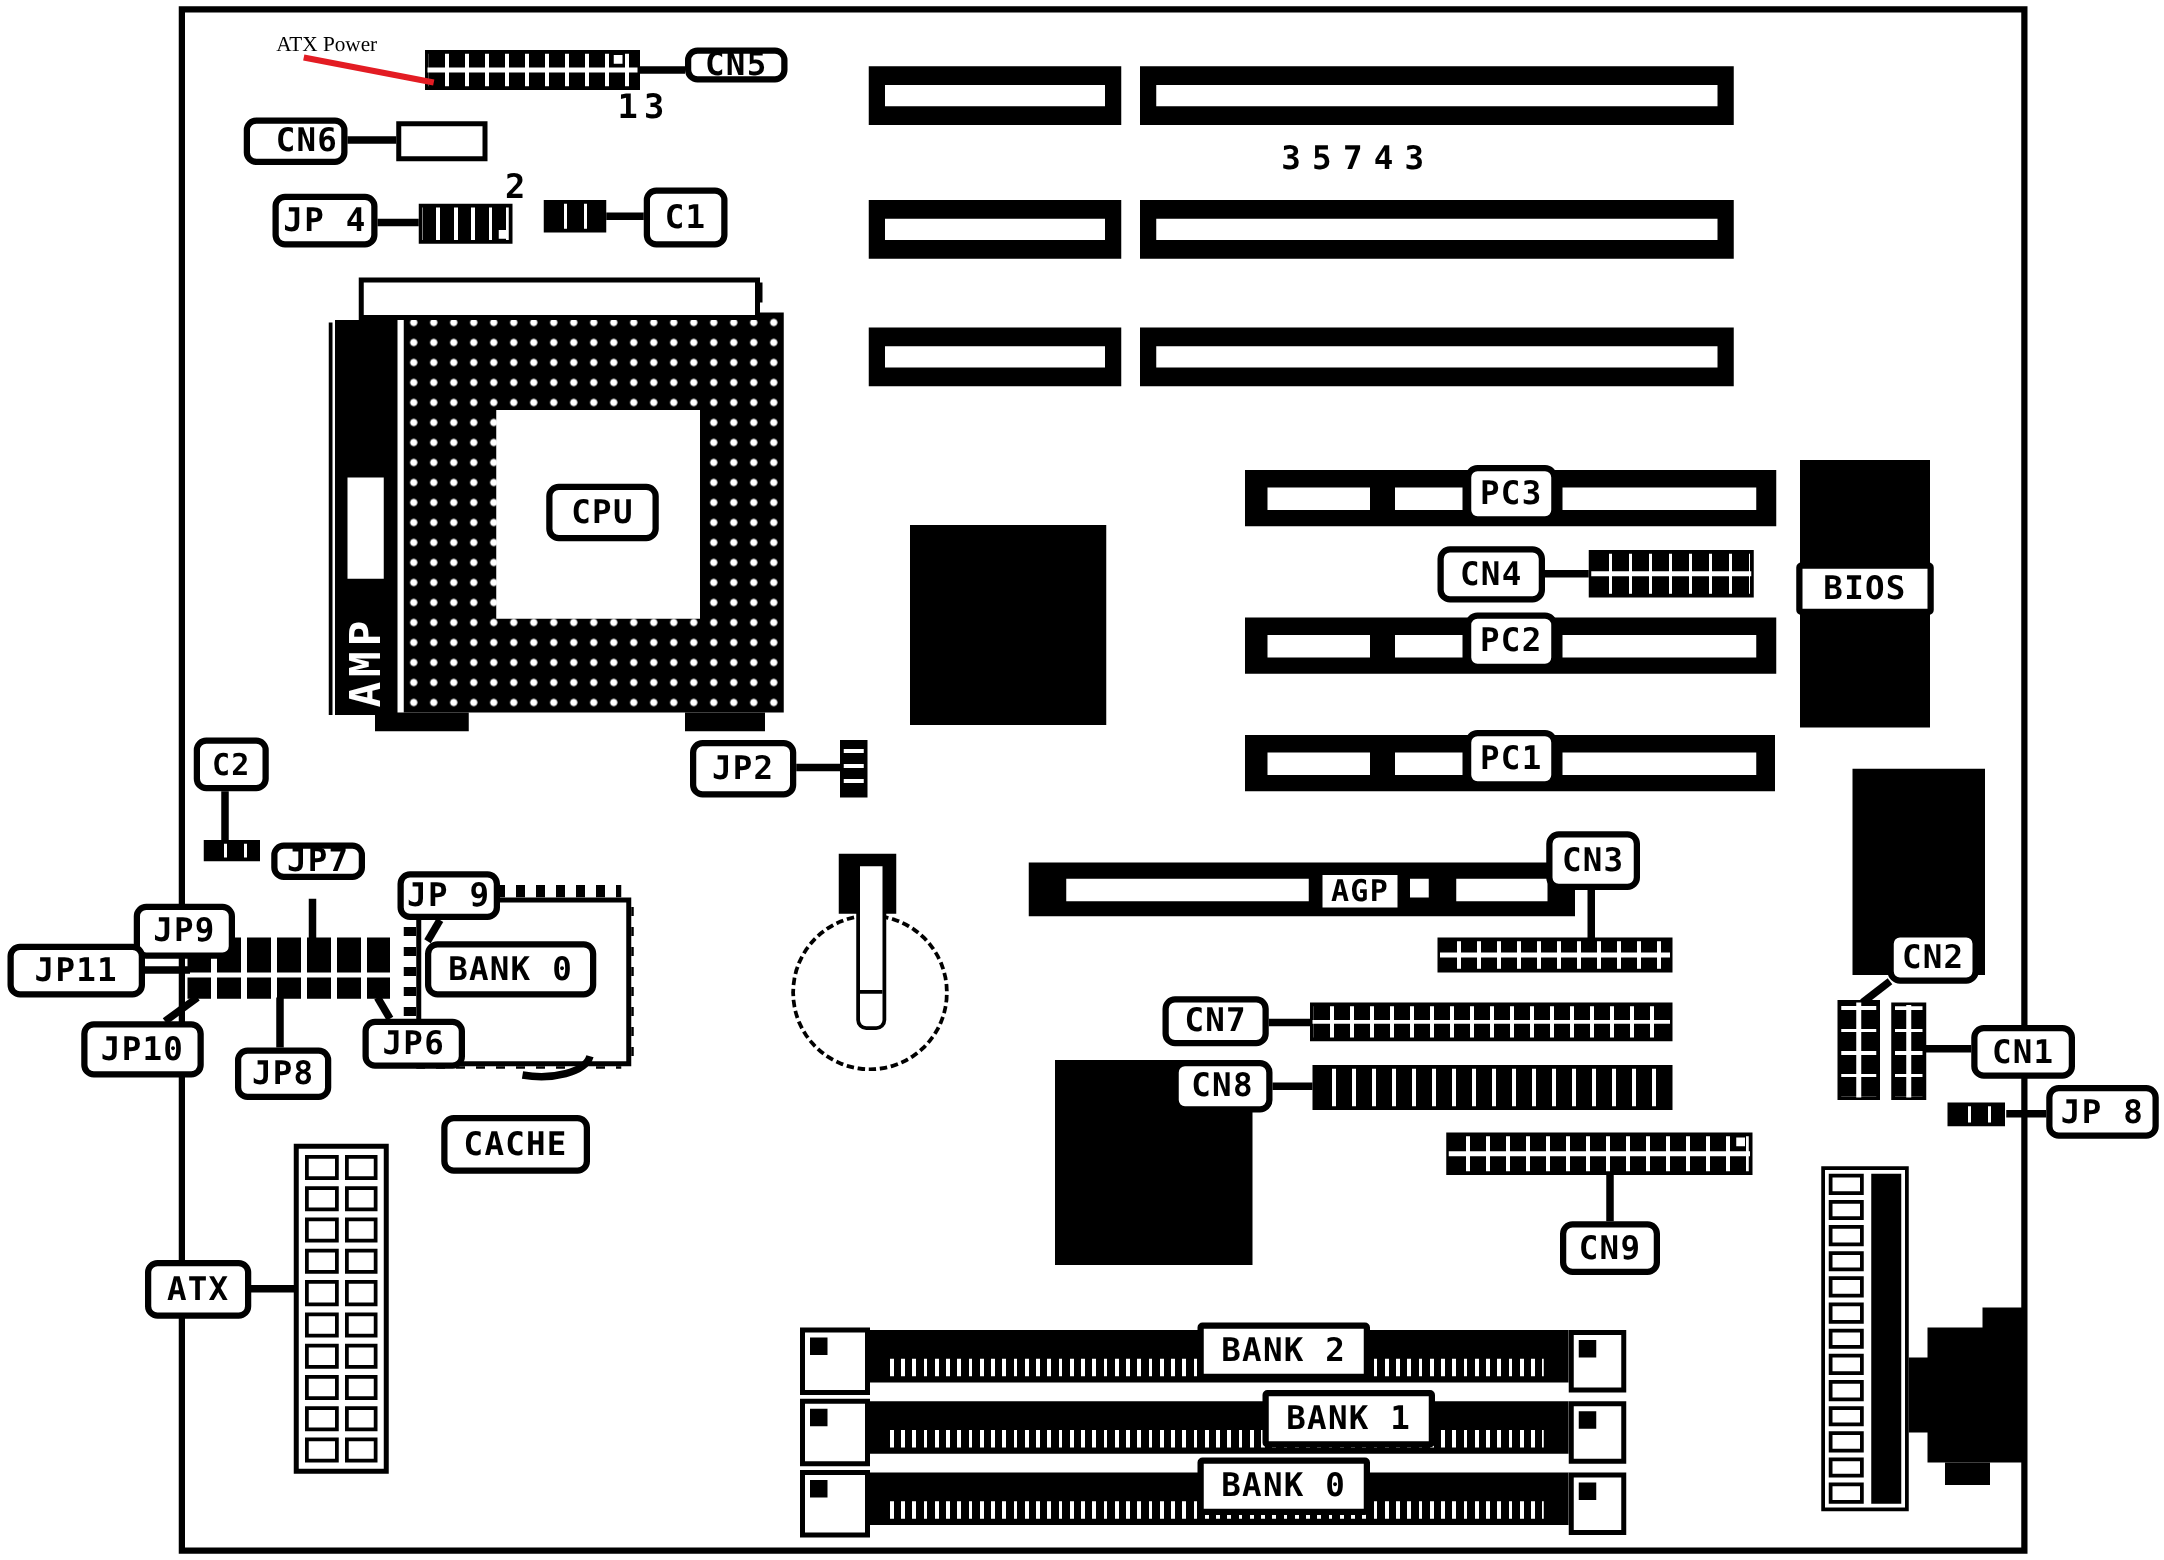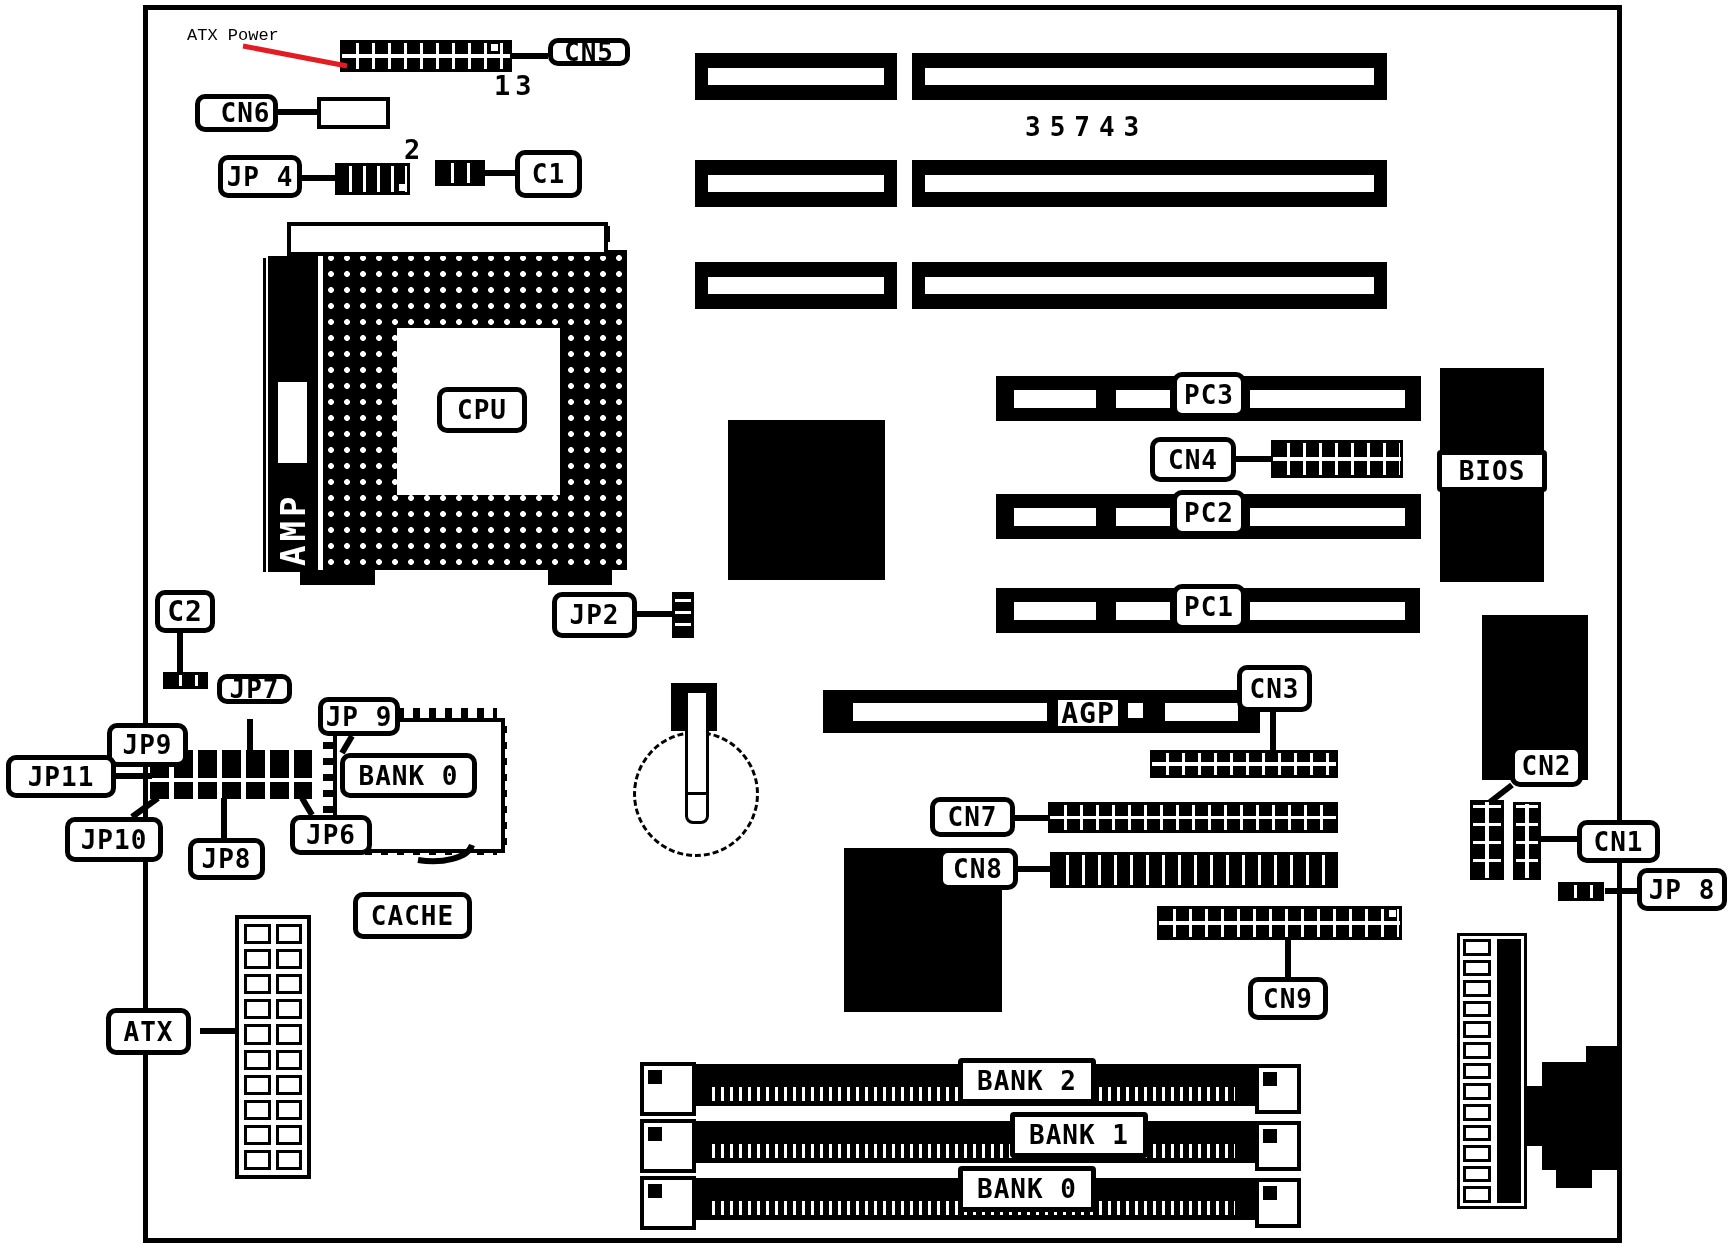--- a/index.html
+++ b/index.html
@@ -4,21 +4,21 @@
 <style>
   html,body{margin:0;padding:0;background:#fff;}
   .stage{position:relative;width:1731px;height:1248px;background:#fff;overflow:hidden;
          font-family:"DejaVu Sans Mono",monospace;color:#000;}
   .abs{position:absolute;box-sizing:border-box;}
   .outline{border:5px solid #000;z-index:1;}
   
   .lbl{position:absolute;box-sizing:border-box;background:#fff;border:5px solid #000;
        border-radius:10px;display:flex;align-items:center;justify-content:center;
        font-weight:bold;font-size:26px;letter-spacing:1px;z-index:30;white-space:nowrap;}
-  .lbl.sm{font-size:28px;text-align:right;}
+  .lbl.sm{font-size:24px;text-align:right;}
   
   .blk{background:#000;z-index:10;}
   
   .conn{position:absolute;box-sizing:border-box;background:#000;z-index:12;}
   .conn .t{position:absolute;inset:3px;
            background:repeating-linear-gradient(90deg,transparent 0 13px,#fff 13px 16px);}
   .conn .tw{position:absolute;inset:3px;
            background:repeating-linear-gradient(90deg,transparent 0 11px,#fff 11px 14px);}
   .conn .th{position:absolute;inset:3px;
            background:repeating-linear-gradient(0deg,transparent 0 9px,#fff 9px 12px);}
@@ -108,21 +108,21 @@
       <line x1="1273" y1="712" x2="1273" y2="752"></line>
       <line x1="1015" y1="818" x2="1048" y2="818"></line>
       <line x1="1018" y1="869" x2="1050" y2="869"></line>
       <line x1="1288" y1="977" x2="1288" y2="940"></line>
       <line x1="1512" y1="785" x2="1490" y2="802"></line>
       <line x1="1540" y1="839" x2="1577" y2="839"></line>
       <line x1="1605" y1="891" x2="1637" y2="891"></line>
     </g>
   </svg>
 
-  <div class="ptxt serif" style="left:187px;top:26px;font-family:Liberation Mono, monospace;">ATX Power</div>
+  <div class="ptxt serif" style="left:221px;top:26px;">ATX Power</div>
 
   <div class="conn" style="left:340px;top:40px;width:172px;height:32px;">
     <div class="t"></div>
     <div class="mid"></div>
     <div class="p1" style="right:14px;top:4px;"></div>
   </div>
   <div class="lbl" style="left:548px;top:38px;width:82px;height:28px;">CN5</div>
   <div class="ptxt" style="left:494px;top:70px;font-size:27px;letter-spacing:5px;">13</div>
 
   <div class="lbl" style="left:195px;top:94px;width:83px;height:38px;padding-left:18px;">CN6</div>
@@ -224,21 +224,21 @@
       <i></i>
       <i></i>
       <i></i>
       <i></i>
       <i></i>
       <i></i>
       <i></i>
       <i></i>
       <i></i>
   </div>
-  <div class="lbl" style="left:106px;top:1008px;width:85px;height:47px;">ATX</div>
+  <div class="lbl" style="left:116px;top:1008px;width:85px;height:47px;">ATX</div>
 
   <div class="pci" style="left:996px;top:376px;width:425px;height:45px;">
     <div class="seg" style="left:18px;top:14px;width:82px;"></div>
     <div class="seg" style="left:120px;top:14px;width:54px;"></div>
     <div class="seg" style="left:254px;top:14px;width:155px;"></div>
   </div>
   <div class="lbl" style="left:1172px;top:372px;width:74px;height:46px;">PC3</div>
 
   <div class="lbl" style="left:1150px;top:437px;width:86px;height:45px;">CN4</div>
   <div class="conn" style="left:1271px;top:440px;width:132px;height:38px;">

